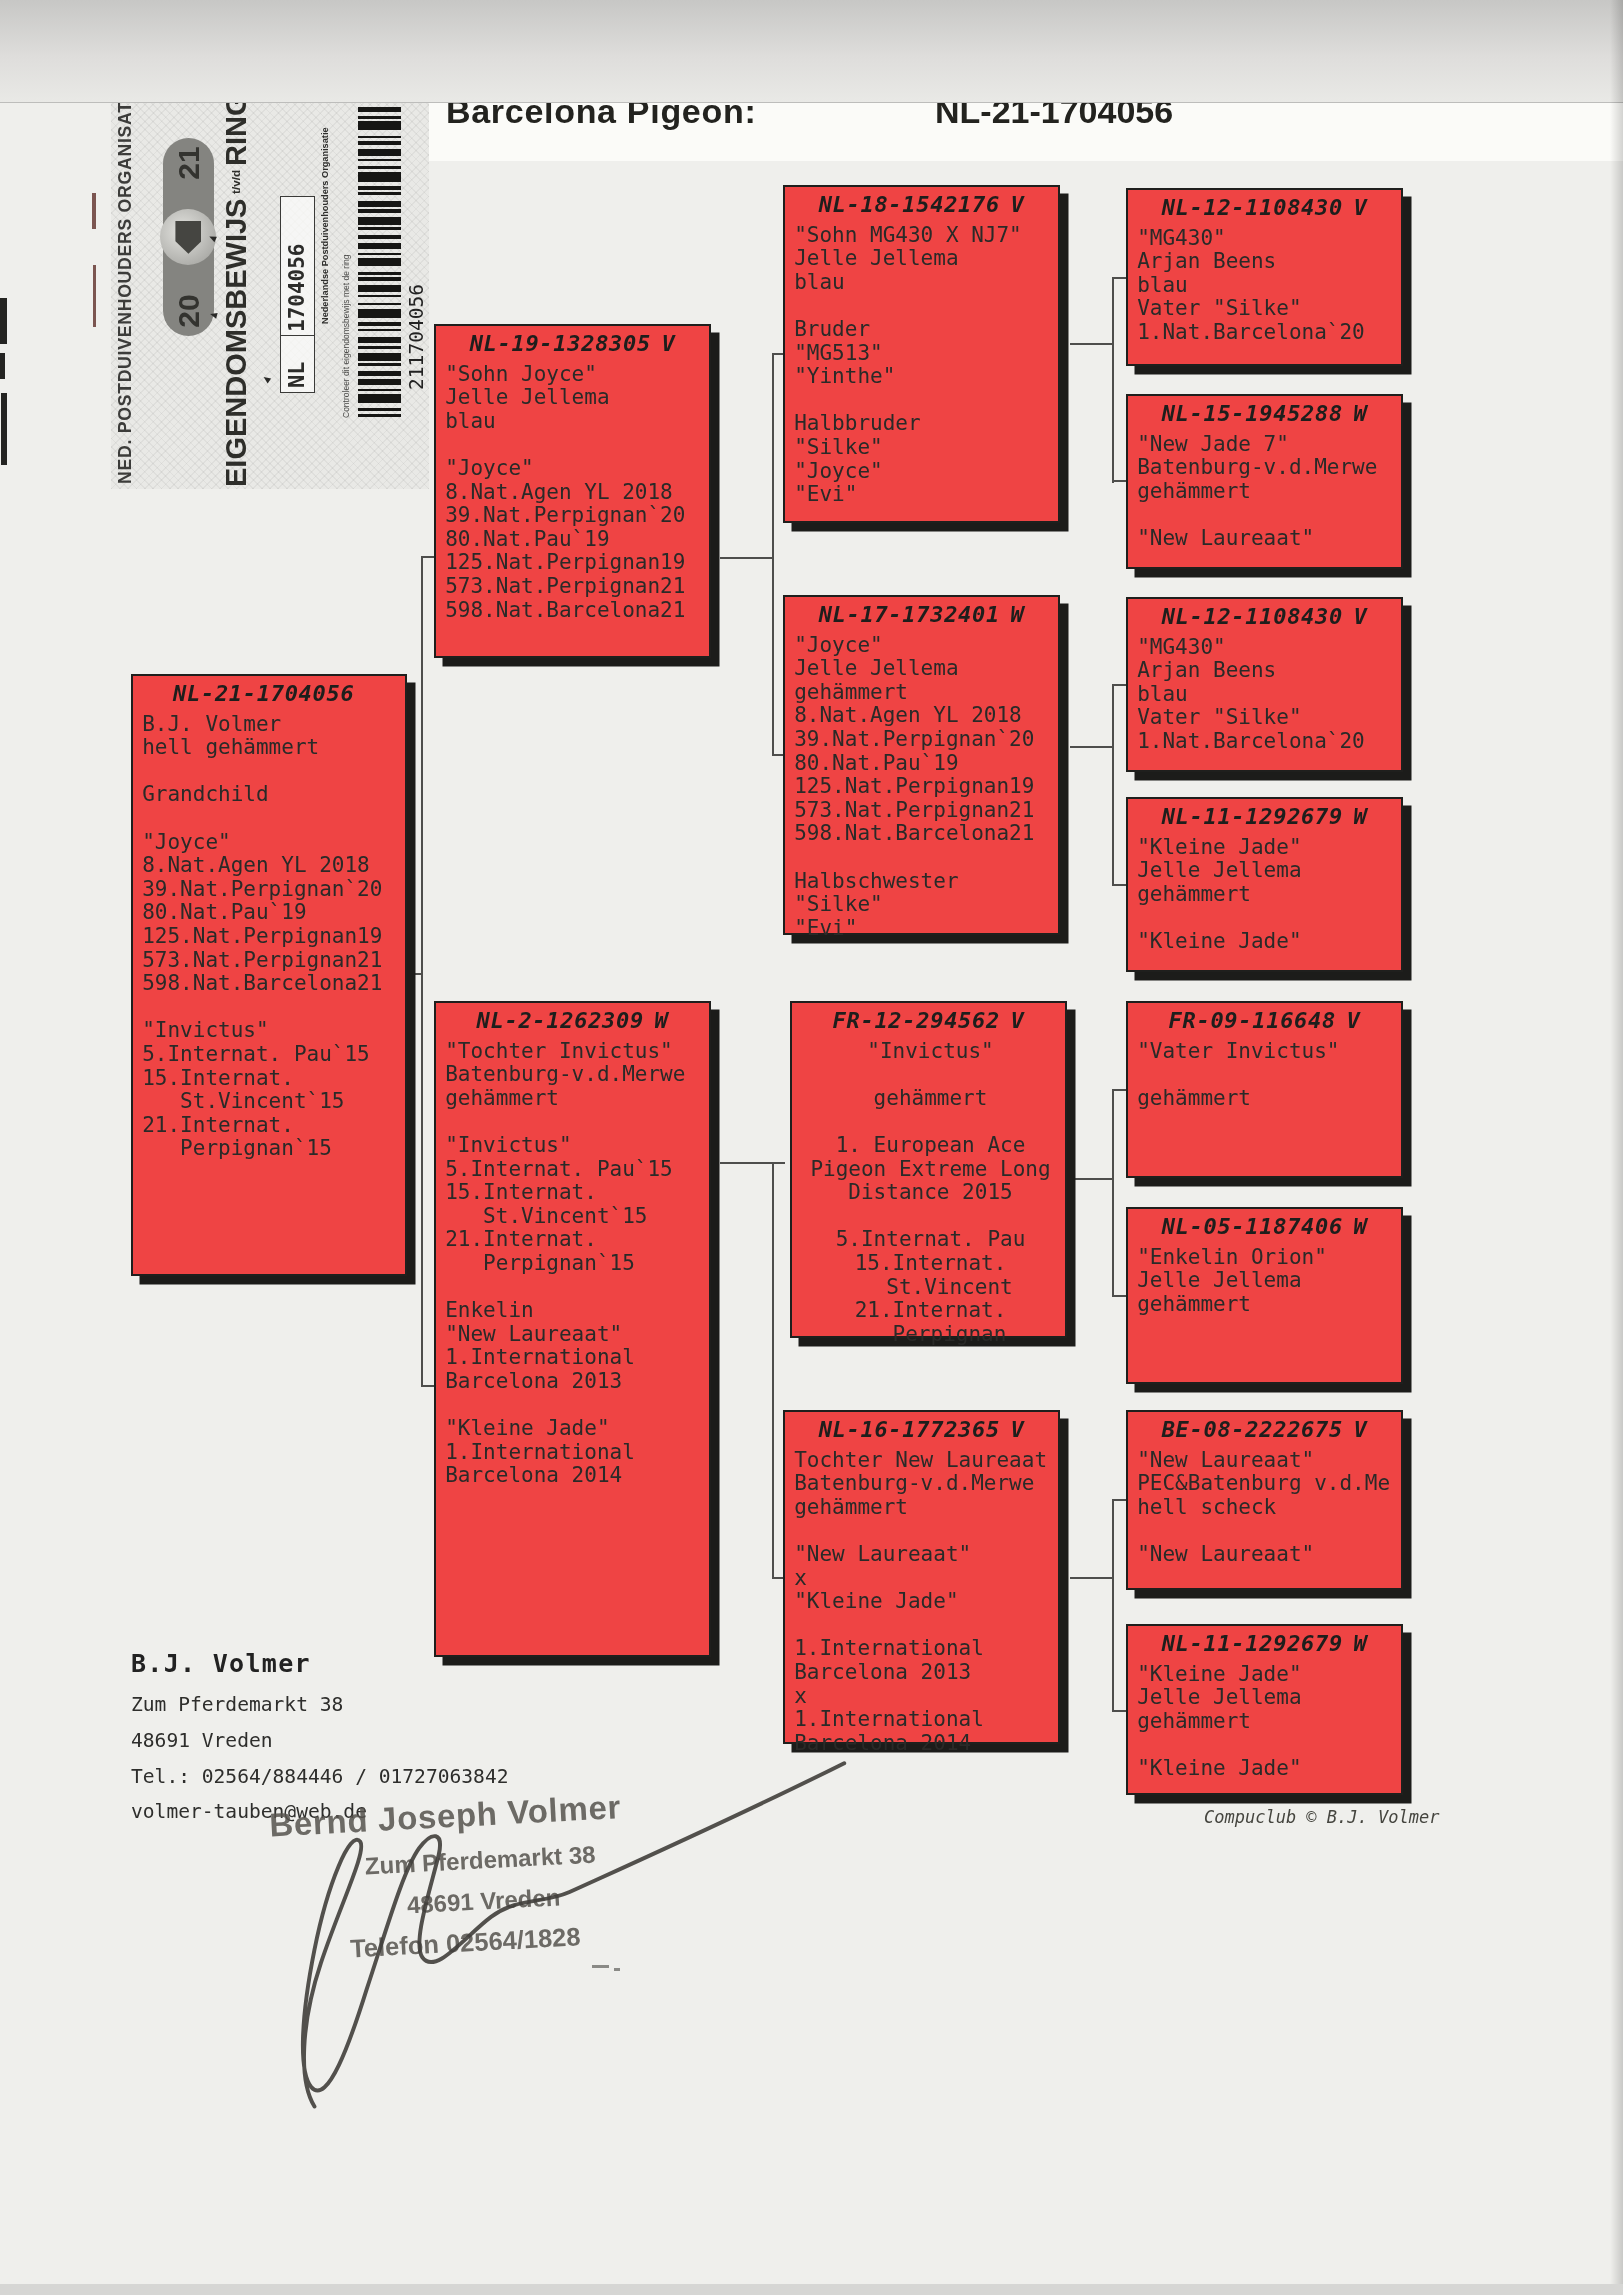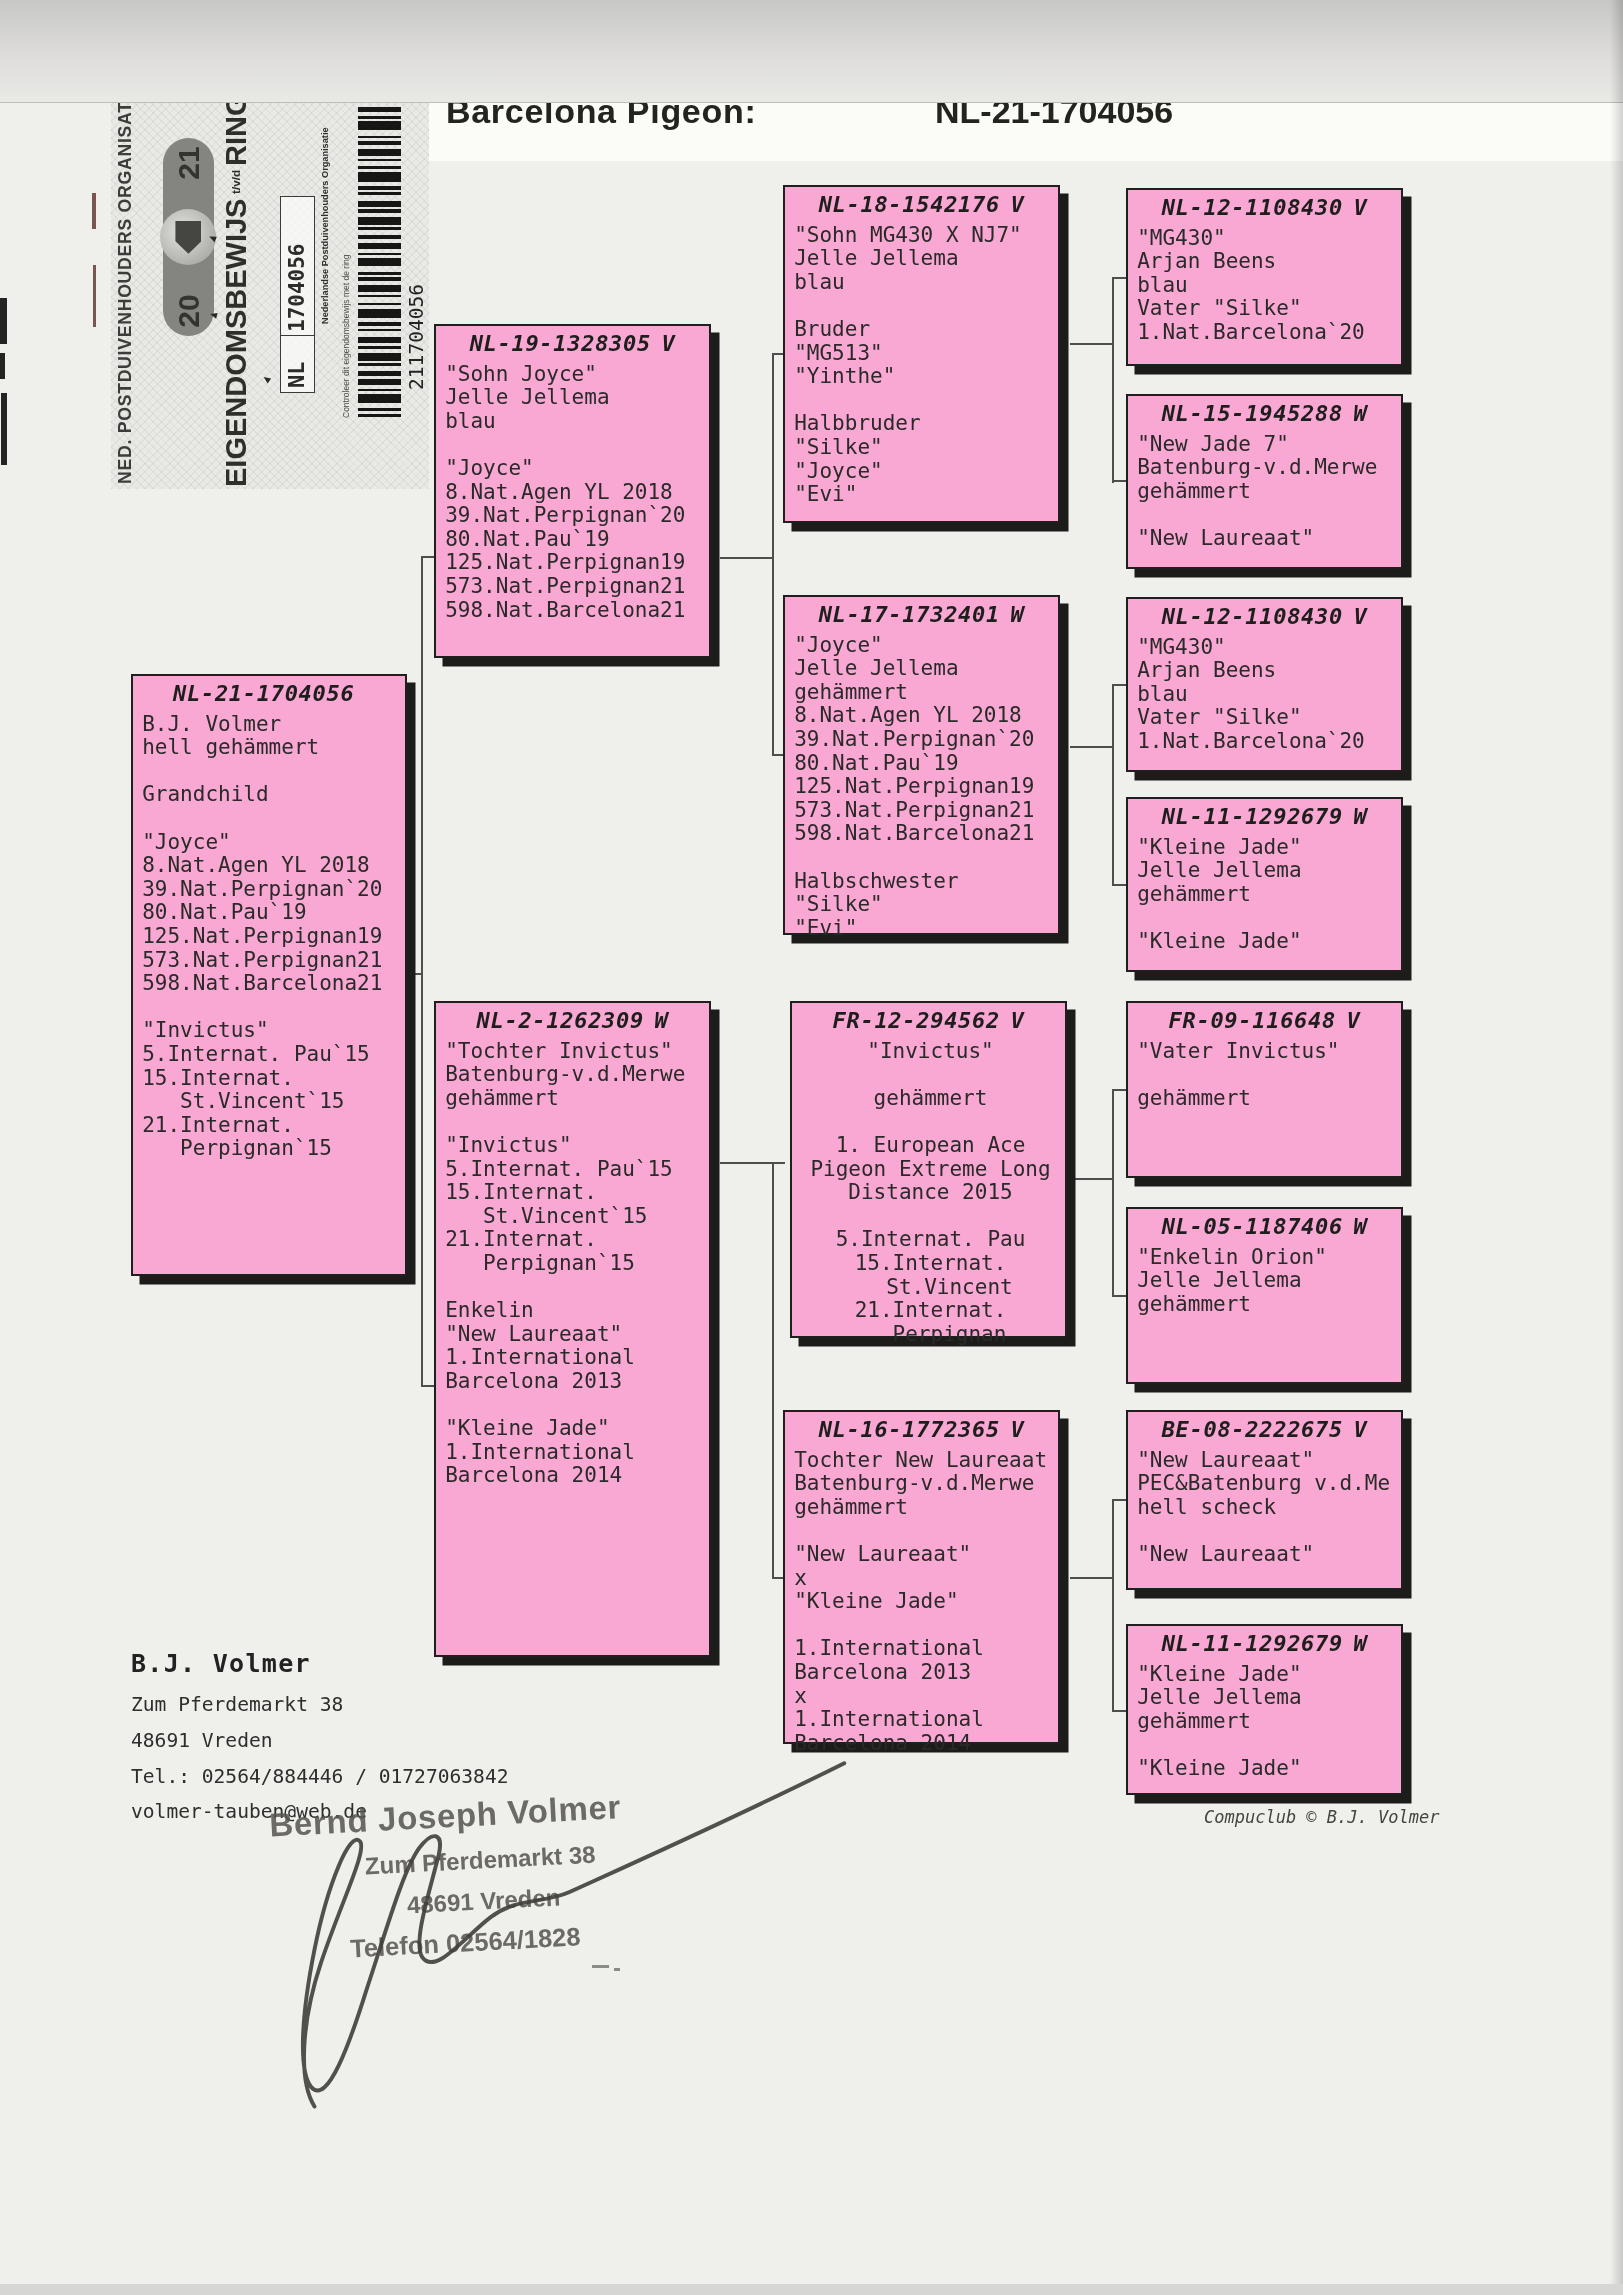--- a/index.html
+++ b/index.html
@@ -59,21 +59,21 @@
   .ring-divider{position:absolute;left:0;bottom:56px;width:100%;height:1.3px;background:#3a3a38;}
   .stamp-npo{left:209px;top:10.5px;height:217px;font-family:"Liberation Sans",sans-serif;
     font-size:9.2px;font-weight:bold;color:#2f2f2d;}
   .stamp-control{left:230px;top:105px;height:217px;font-family:"Liberation Sans",sans-serif;
     font-size:8.5px;color:#4c4c4a;}
   #barcode{left:247px;top:10.5px;width:43px;height:322px;}
   .bar{width:100%;background:#161614;}
   .barcode-number{left:294px;top:98px;height:196px;font-size:19.6px;color:#222;}
   
   .cline{position:absolute;background:#4e4e4c;z-index:2;}
-  .pbox{position:absolute;background:#f9a8d4;border:2px solid #1f1f1d;
+  .pbox{position:absolute;background:#ef4444;border:2px solid #1f1f1d;
     box-shadow:8.5px 8.5px 0 0 #1c1c1a;z-index:3;box-sizing:border-box;}
   .pbox-title{height:34px;display:flex;justify-content:center;align-items:center;gap:10.5px;
     font-style:italic;font-weight:bold;font-size:22px;letter-spacing:0.7px;color:#1e1e1c;}
   .pbox-body{padding:2.6px 5.2px 0 9.2px;font-size:21px;line-height:23.6px;white-space:pre;color:#2a2a28;}
   .pline{min-height:23.6px;}
   
   .owner-name{left:131px;top:1649px;font-weight:bold;font-size:25px;letter-spacing:1.3px;color:#222;z-index:2;}
   .owner-line{left:131px;font-size:19.6px;color:#2e2e2c;z-index:2;}
   #ink-stamp{left:262px;top:1794px;width:497px;height:216px;transform:rotate(-3deg);
     font-family:"Liberation Sans",sans-serif;color:#56534e;opacity:.85;z-index:3;}

